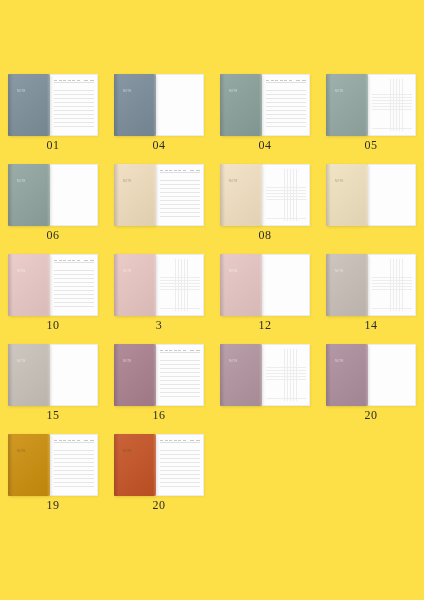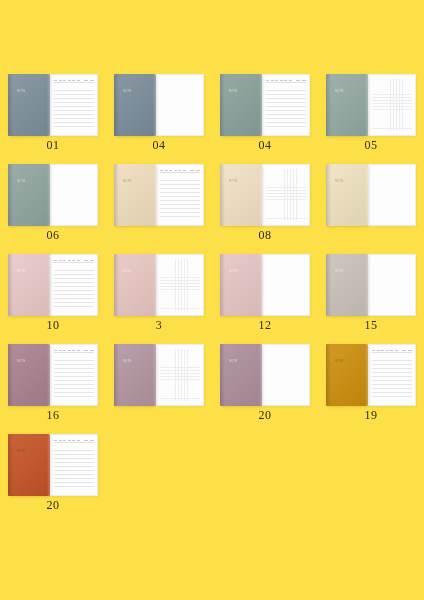--- a/index.html
+++ b/index.html
@@ -361,20 +361,33 @@
           <div class="page">
             <div class="page-inner">
               <div class="blank"></div>
             </div>
           </div>
         </div>
         <div class="caption">12</div>
       </div>
       <div class="cell">
         <div class="notebook">
+          <div class="cover" style="background: linear-gradient(135deg, rgba(255, 255, 255, 0.1), rgba(0, 0, 0, 0.07)), rgb(200, 191, 183);">
+            <div class="cover-title">NOTE</div>
+          </div>
+          <div class="page">
+            <div class="page-inner">
+              <div class="squares"></div>
+            </div>
+          </div>
+        </div>
+        <div class="caption">14</div>
+      </div>
+      <div class="cell">
+        <div class="notebook">
           <div class="cover" style="background: linear-gradient(135deg, rgba(255, 255, 255, 0.1), rgba(0, 0, 0, 0.07)), rgb(201, 193, 185);">
             <div class="cover-title">NOTE</div>
           </div>
           <div class="page">
             <div class="page-inner">
               <div class="blank"></div>
             </div>
           </div>
         </div>
         <div class="caption">15</div>

